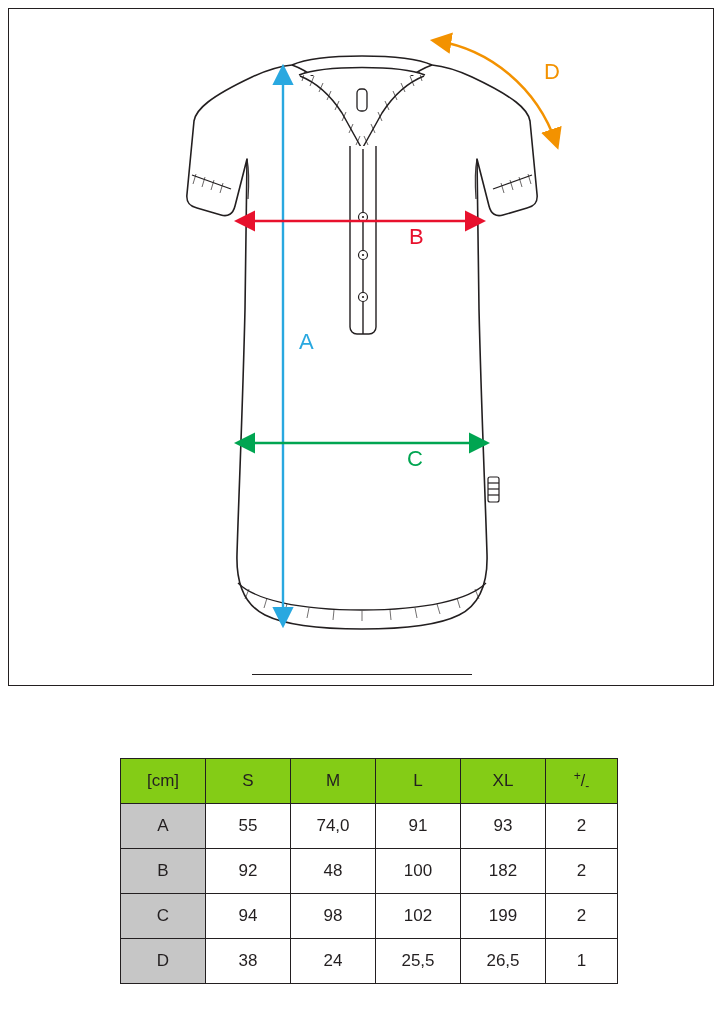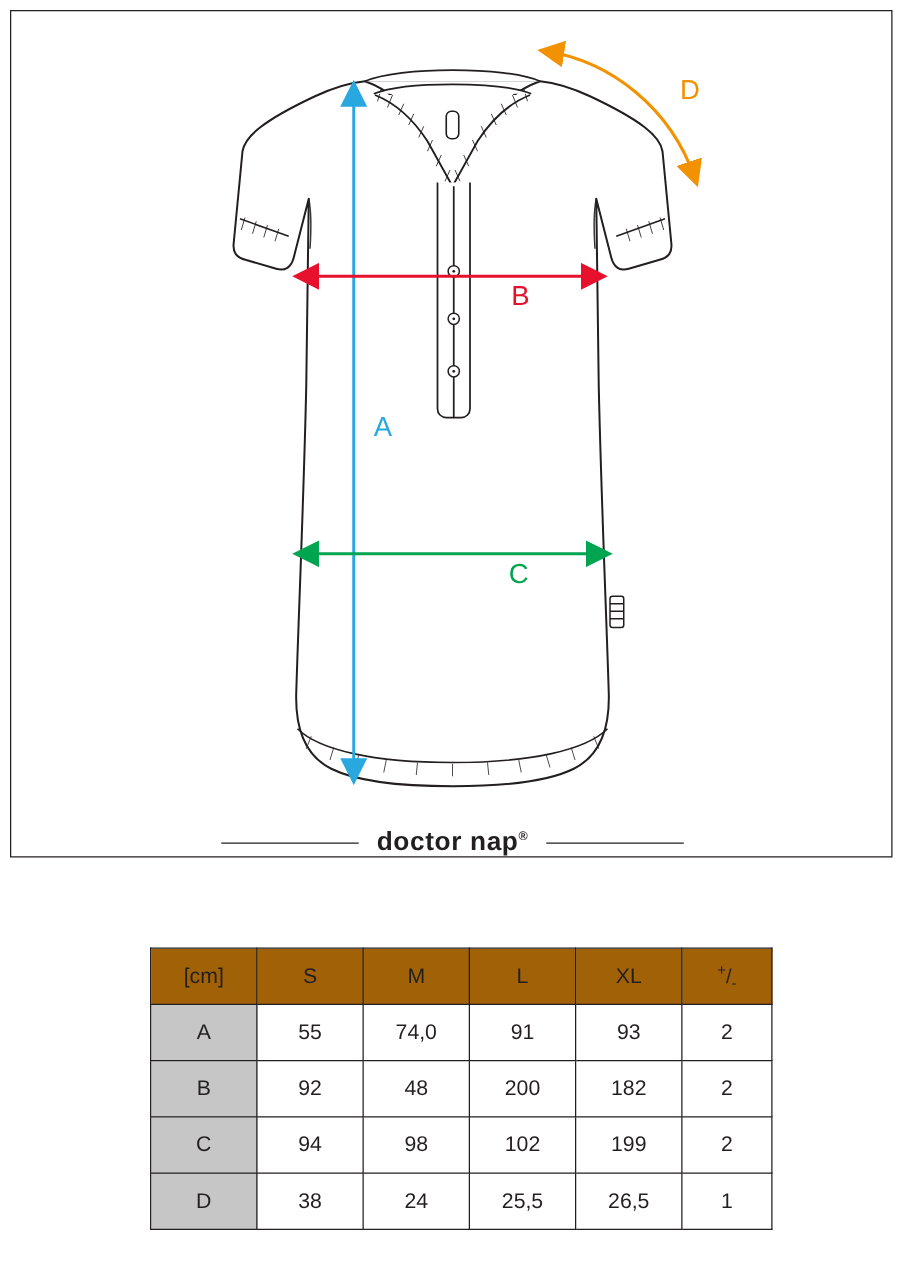--- a/index.html
+++ b/index.html
@@ -99,21 +99,21 @@
     border: 1px solid #231f20;
     height: 44px;
     text-align: center;
     vertical-align: middle;
     font-size: 17px;
     font-weight: normal;
     font-family: "Liberation Sans", sans-serif;
     color: #231f20;
     padding: 0;
   }
-  table#size-table thead th { background: #a16207; }
+  table#size-table thead th { background: #84cc16; }
   table#size-table tbody td.rowhead { background: #c6c6c6; font-size: 17px; }
   col.c-label { width: 85px; }
   col.c-size  { width: 85px; }
   col.c-tol   { width: 72px; }
 
   .sup-pm {
     font-size: 16px;
   }
   .sup-pm .pm-plus { vertical-align: super; font-size: 12px; }
   .pm-slash { font-size: 16px; }
@@ -293,21 +293,20 @@
       <path d="M428,32 C 480,40 528,78 547,134" fill="none" stroke="#f39200" stroke-width="2.4" marker-start="url(#arrowOrangeStart)" marker-end="url(#arrowOrange)"></path>
     </svg>
 
     <div class="letter" id="label-a">A</div>
     <div class="letter" id="label-b">B</div>
     <div class="letter" id="label-c">C</div>
     <div class="letter" id="label-d">D</div>
 
     <div id="brand-row">
       <div class="brand-rule"></div>
-      <div id="brand-name"><span>doctor nap</span><span id="brand-reg">®</span></div>
       <div class="brand-rule"></div>
     </div>
 
   </div>
 
   <div id="size-table-wrap">
     <table id="size-table">
       <colgroup>
         <col class="c-label">
         <col class="c-size">
@@ -332,21 +331,21 @@
           <td>55</td>
           <td>74,0</td>
           <td>91</td>
           <td>93</td>
           <td>2</td>
         </tr>
         <tr>
           <td class="rowhead rh-b">B</td>
           <td>92</td>
           <td>48</td>
-          <td>200</td>
+          <td>100</td>
           <td>182</td>
           <td>2</td>
         </tr>
         <tr>
           <td class="rowhead rh-c">C</td>
           <td>94</td>
           <td>98</td>
           <td>102</td>
           <td>199</td>
           <td>2</td>

